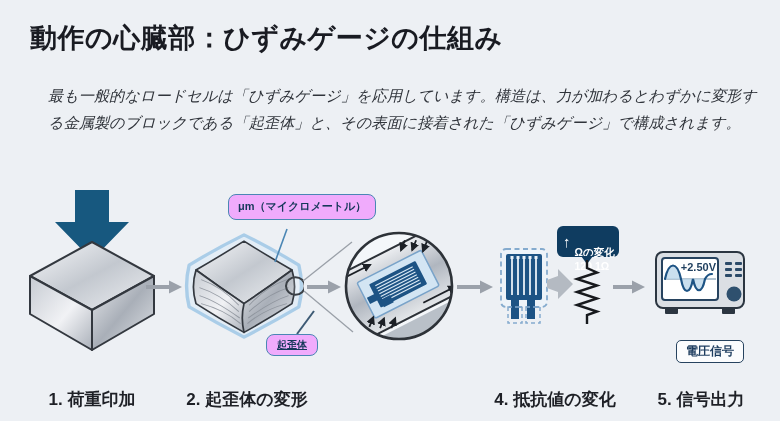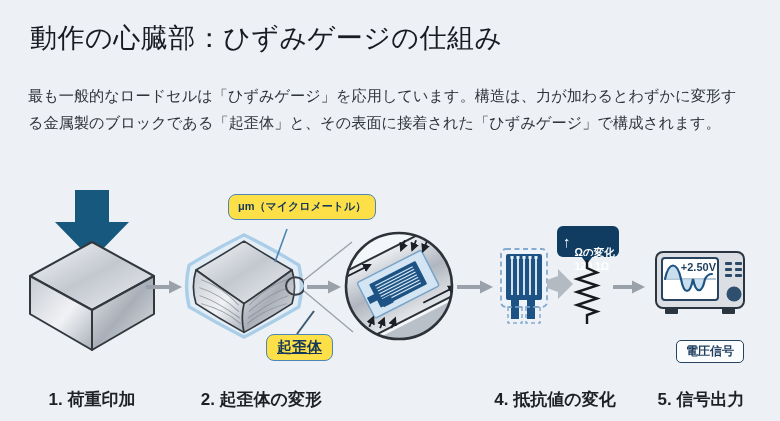--- a/index.html
+++ b/index.html
@@ -1,29 +1,29 @@
 <!DOCTYPE html>
 <html><head>
 <meta charset="utf-8">
 <style>
   * { margin:0; padding:0; box-sizing:border-box; }
   html,body { width:780px; height:421px; }
   body { font-family:"Liberation Sans", sans-serif; }
   .page { position:relative; width:780px; height:421px; background:#edf0f4; overflow:hidden; }
   .abs { position:absolute; }
 
-  .title { left:30px; top:20px; font-size:27px; font-weight:normal; color:#191b22; letter-spacing:.5px; }
-  .intro { left:28px; top:82px; width:724px; font-size:15.2px; line-height:1.8; color:#30343b; }
+  .title { left:30px; top:20px; font-size:27px; font-weight:bold; color:#191b22; letter-spacing:.5px; }
+  .intro { left:48px; top:82px; width:724px; font-size:15.2px; line-height:1.8; color:#30343b;font-style:italic; }
 
   .step-label { top:360px; width:150px; text-align:center; font-size:17px; font-weight:bold; color:#1e2026;margin-top:28px; }
-  .lbl1 { left:17px; } .lbl2 { left:172px;text-align:right; } .lbl3 { left:327px; } .lbl4 { left:480px;text-align:center; } .lbl5 { left:626px; }
-
-  .callout { background:#fde047; border:1.5px solid #4b86b4; border-radius:8px; color:#16385a; font-weight:bold; }
+  .lbl1 { left:17px; } .lbl2 { left:172px; } .lbl3 { left:327px; } .lbl4 { left:480px;text-align:center; } .lbl5 { left:626px; }
+
+  .callout { background:#f0abfc; border:1.5px solid #4b86b4; border-radius:8px; color:#16385a; font-weight:bold; }
   .micro-callout { left:228px; top:194px; padding:4px 9px; font-size:11px; line-height:1.45; }
-  .flexure-callout { left:266px; top:334px; padding:3px 10px; font-size:15px;text-decoration:underline; }
+  .flexure-callout { left:266px; top:334px; padding:3px 10px; font-size:10px;text-decoration:underline; }
 
   .badge { left:557px; top:226px; width:62px; height:31px; background:#0f3c60; border-radius:6px;
            display:flex; align-items:center; gap:4px; padding:0 6px; color:#fff; }
   .badge .up { font-size:15px; font-weight:bold; line-height:1; }
   .badge .lines { font-size:10.5px; font-weight:bold; line-height:1.25; white-space:nowrap;margin-top:36px; }
   .badge-pointer { left:581px; top:256px; width:0; height:0;
            border-left:6px solid transparent; border-right:6px solid transparent; border-top:8px solid #0f3c60; }
 
   .signal-label { left:676px; top:318px; padding:2px 9px; background:#fbfcfd; border:1.5px solid #27435f;
            border-radius:5px; font-size:12px; font-weight:bold; color:#1d3c5e;margin-top:22px; }

